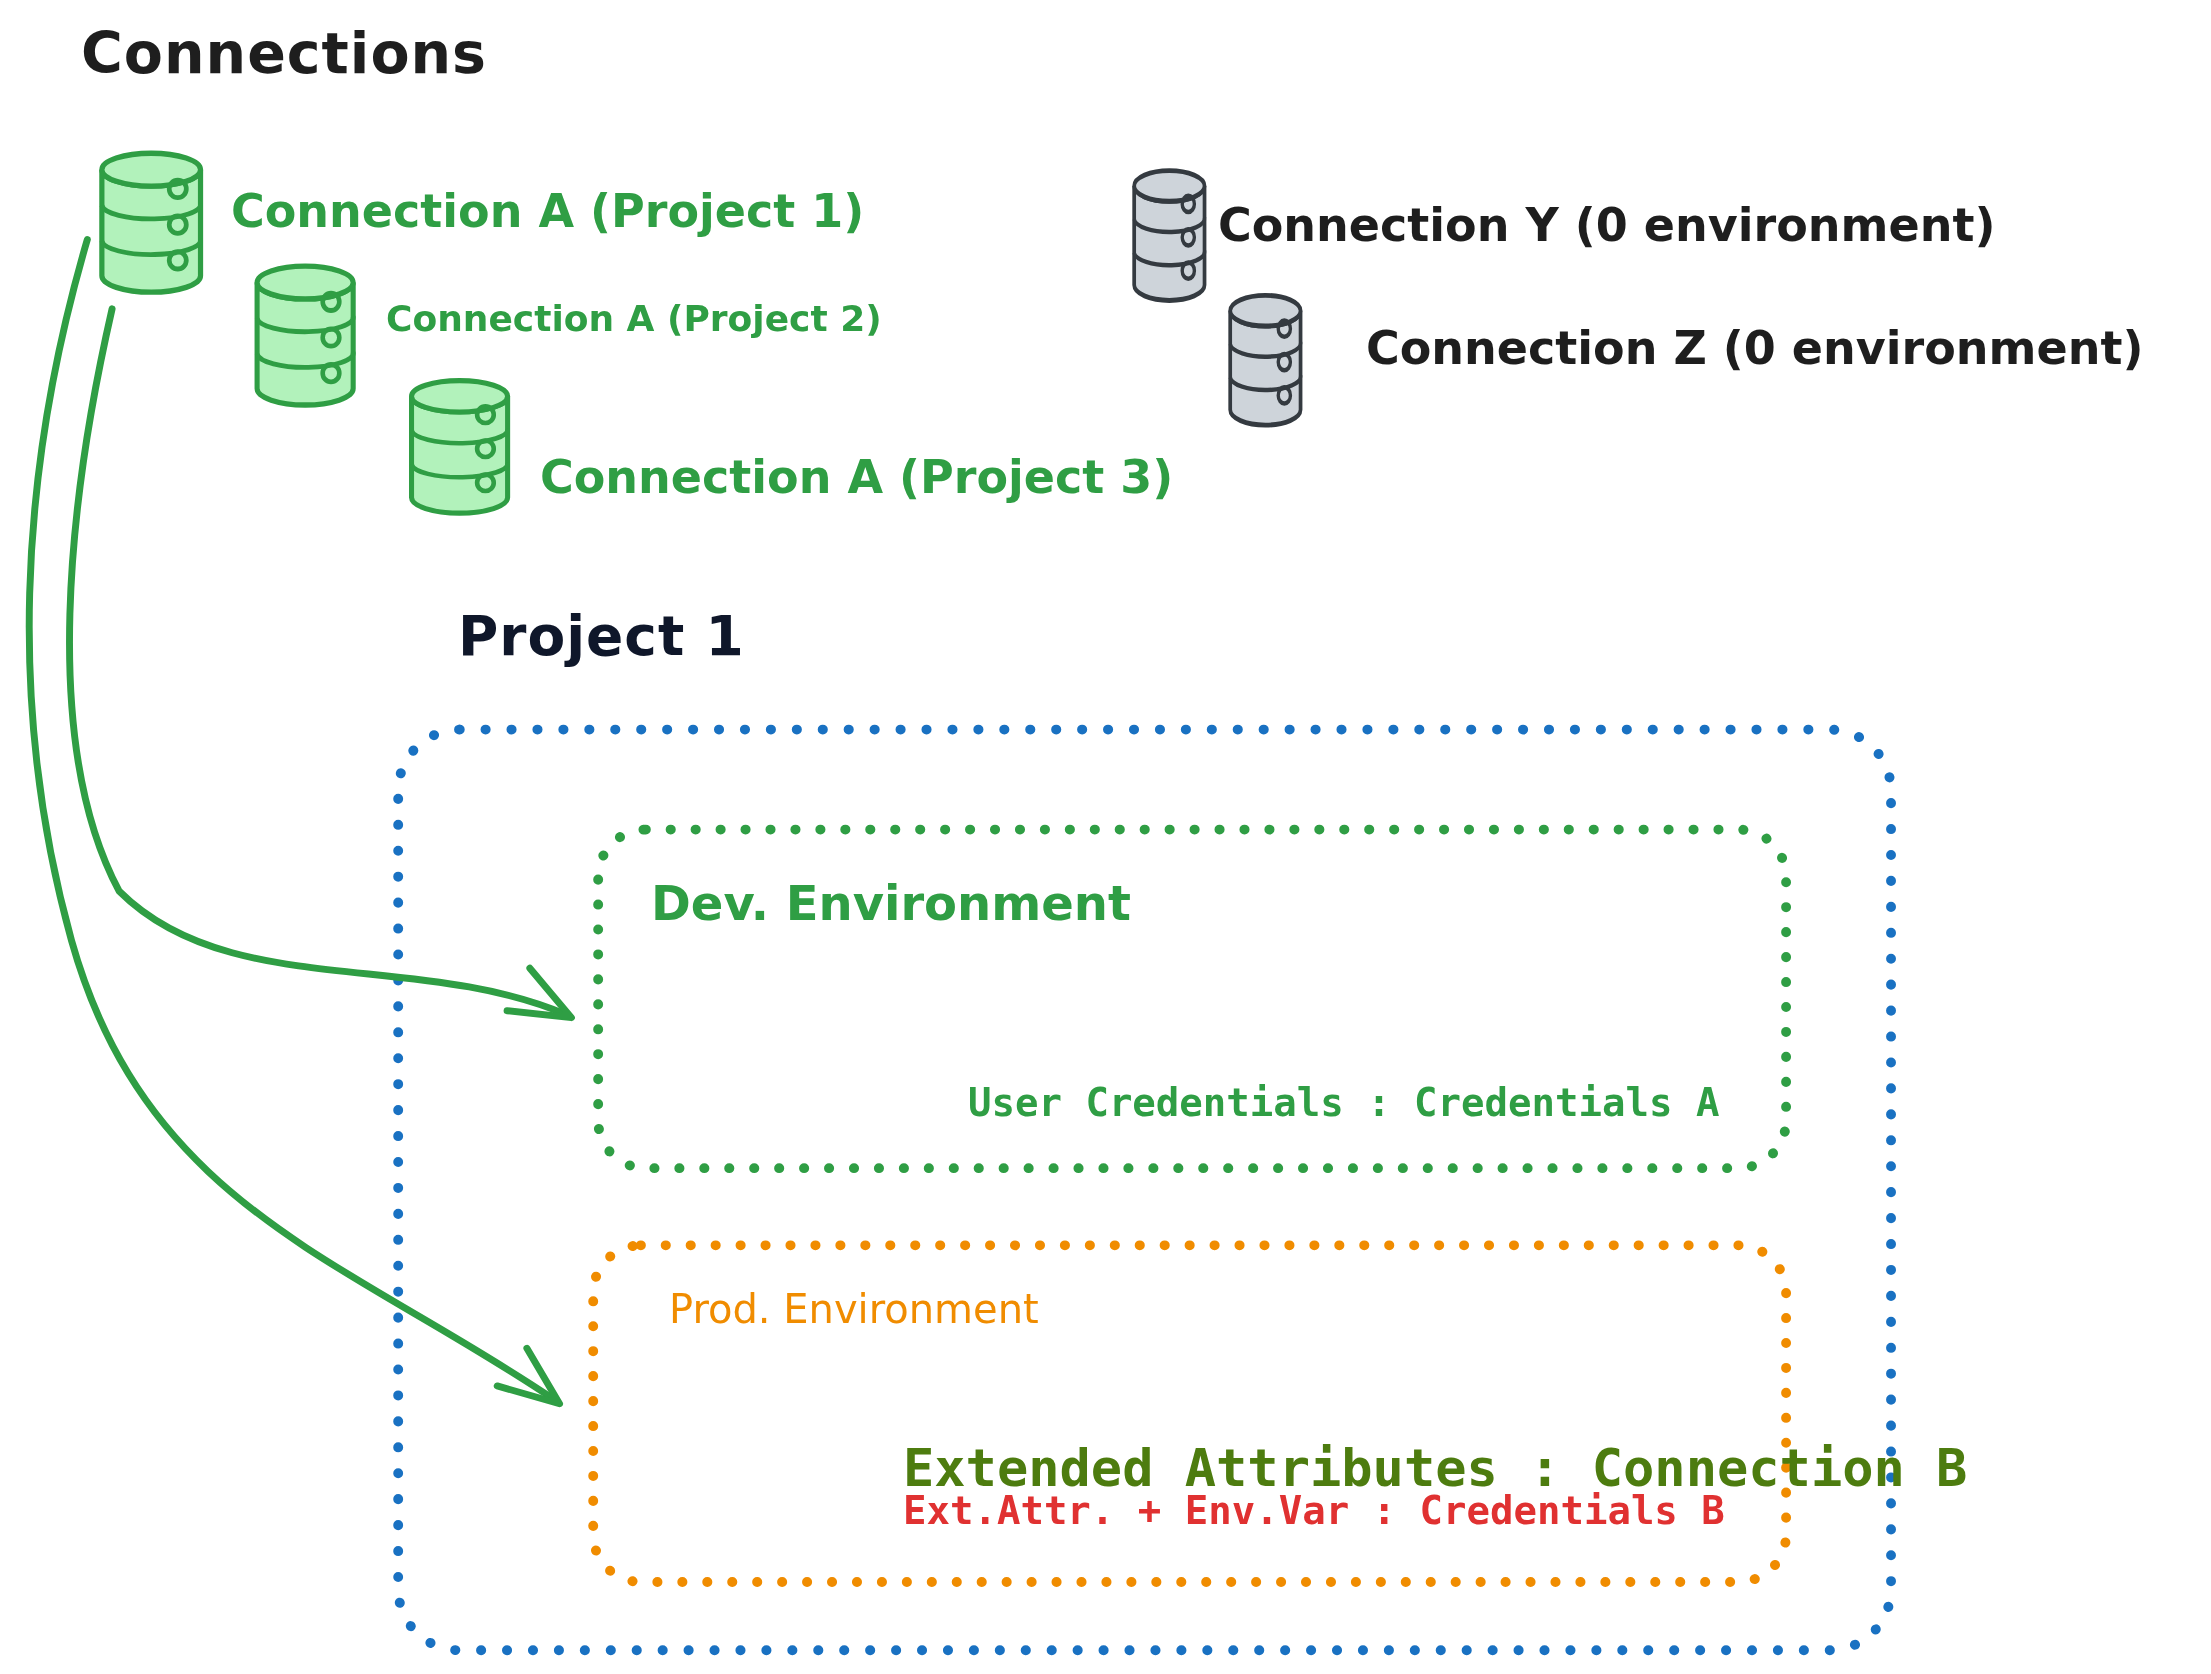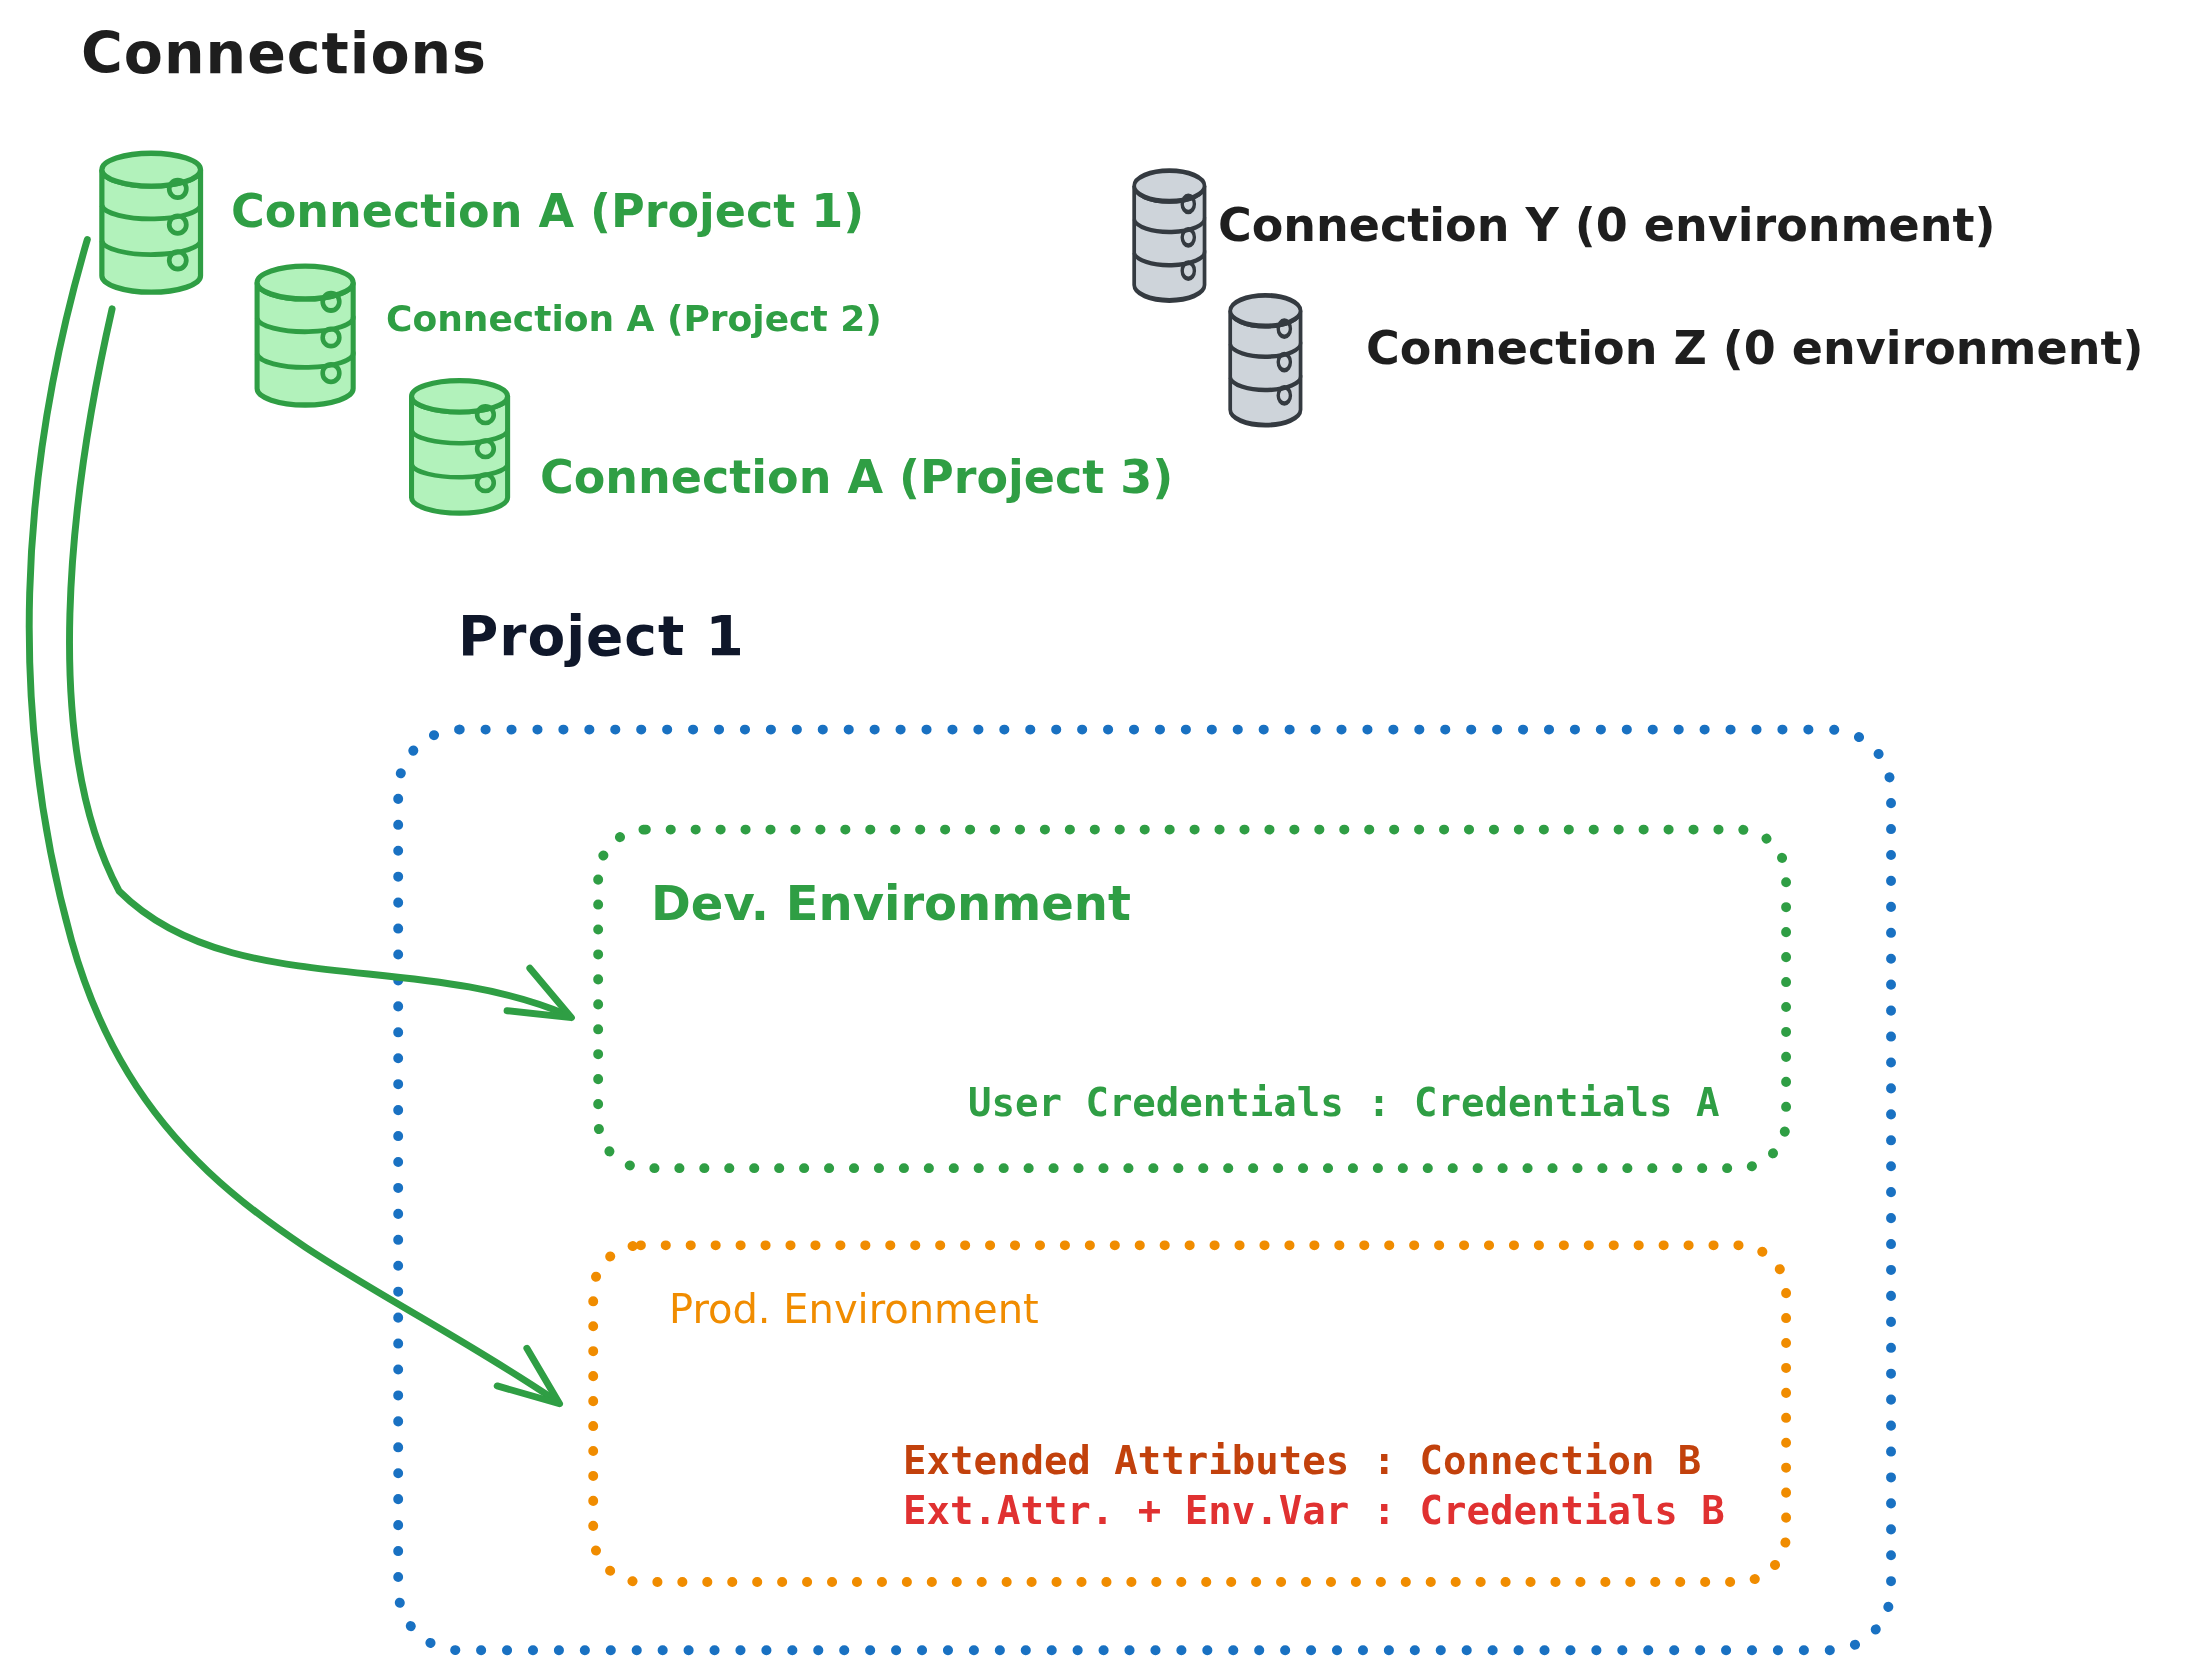--- a/index.html
+++ b/index.html
@@ -16,21 +16,21 @@
   .t-conn-a1 {left:231px; top:186px; font-size:46px; font-weight:600; color:#2f9e44;}
   .t-conn-a2 {left:386px; top:299px; font-size:36px; font-weight:600; color:#2f9e44;}
   .t-conn-a3 {left:540px; top:406px; font-size:46px; font-weight:600; color:#2f9e44;margin-top:46px;}
   .t-conn-y  {left:1218px;top:200px; font-size:46px; font-weight:600; color:#1e1e1e;}
   .t-conn-z  {left:1327px;top:323px; font-size:46px; font-weight:600; color:#1e1e1e;margin-left:39px;}
   .t-project {left:458px; top:606px; font-size:55px; font-weight:700; color:#0f172a; letter-spacing:1px;}
   .t-dev     {left:651px; top:877px; font-size:48px; font-weight:600; color:#2f9e44;}
   .t-prod    {left:658px; top:1287px;font-size:40px; font-weight:400; color:#f08c00;margin-left:11px;}
   .mono{font-family:"DejaVu Sans Mono", monospace;font-weight:700;}
   .t-dev-map {left:968px; top:1082px;font-size:39px; color:#2f9e44;}
-  .t-prod-map1{left:903px;top:1440px;font-size:39px; color:#c2410c;}
+  .t-prod-map1{left:903px;top:1440px;font-size:52px; color:#4d7c0f;}
   .t-prod-map2{left:903px;top:1490px;font-size:39px; color:#e03131;}
   .db-green{stroke:#2f9e44;fill:#b2f2bb;}
   .db-gray {stroke:#343a40;fill:#ced4da;}
   .arrow{stroke:#2f9e44;stroke-width:7;fill:none;stroke-linecap:round;stroke-linejoin:round;}
   .dotted{stroke-linecap:round;fill:none;}
 </style>
 </head>
 <body>
 
 <div class="canvas">

